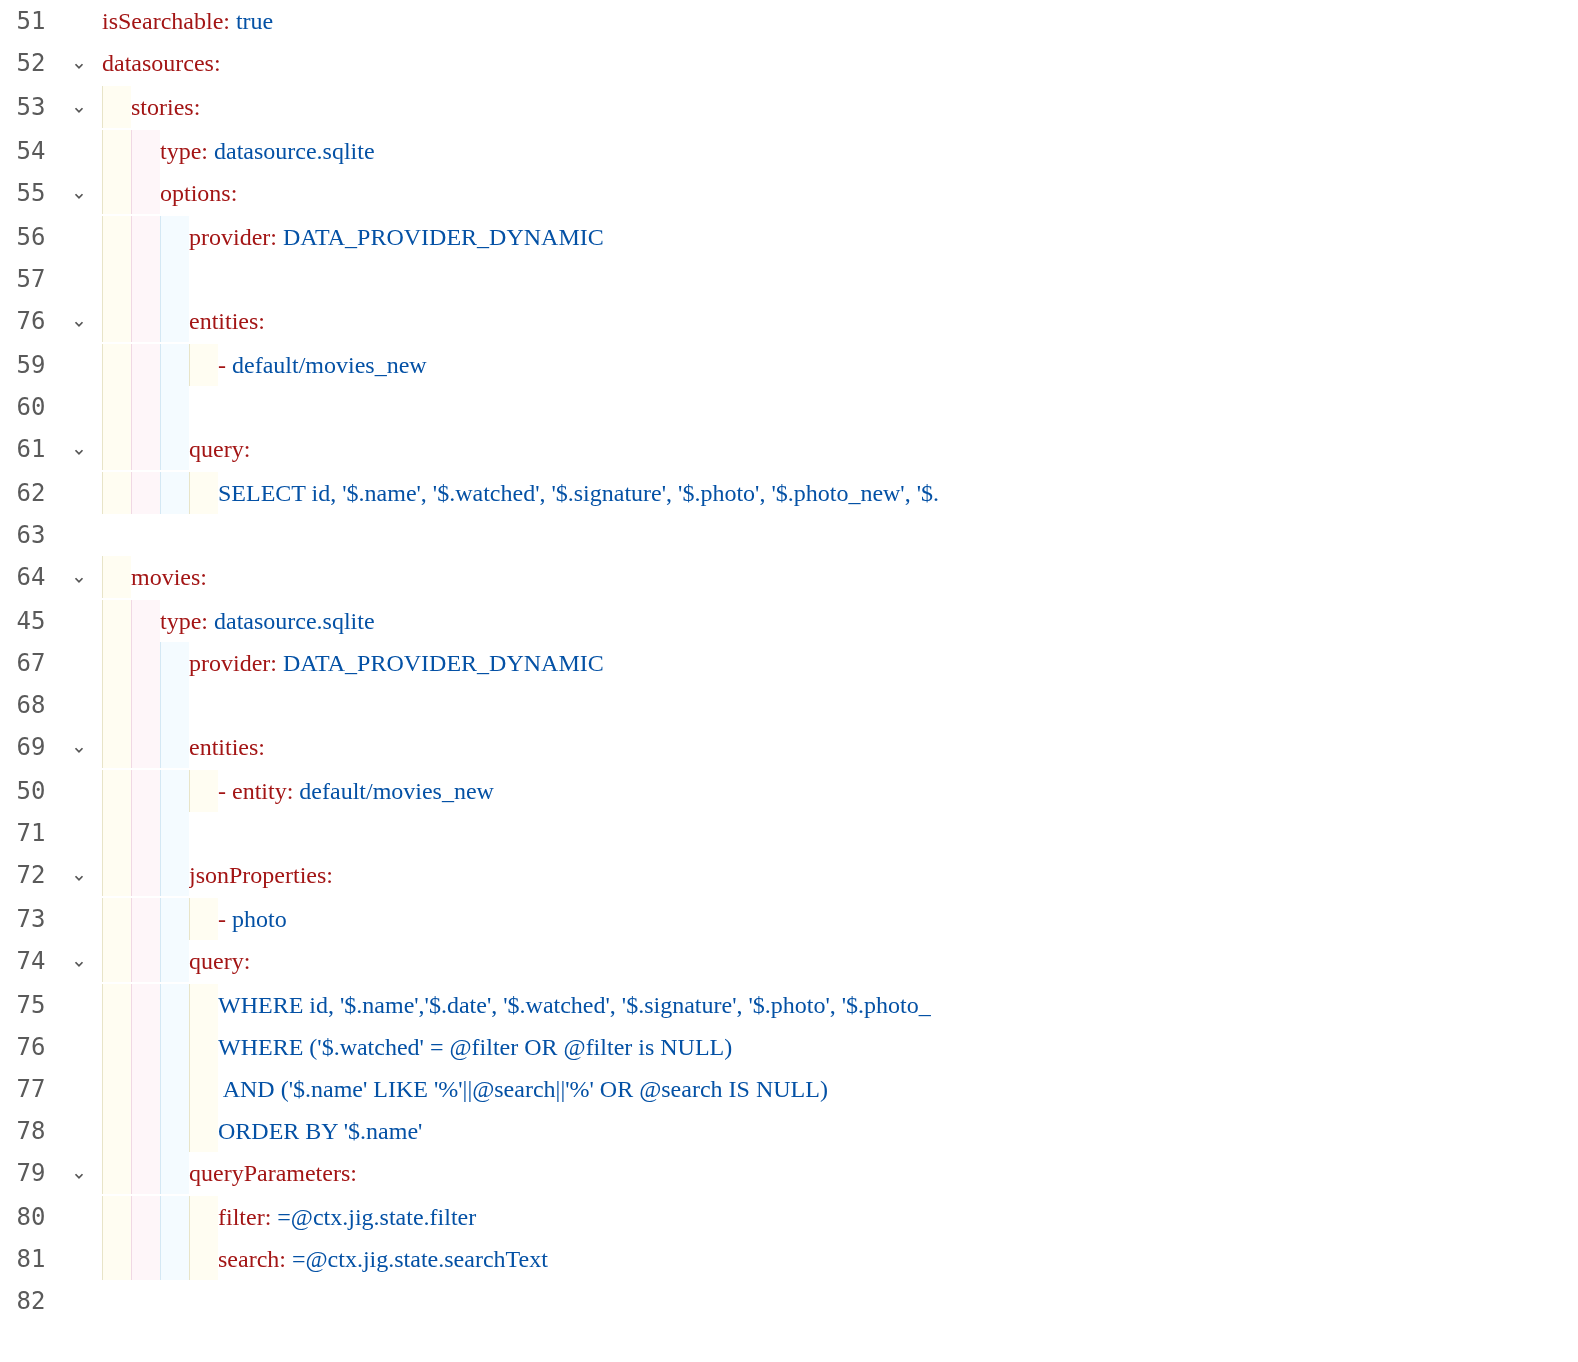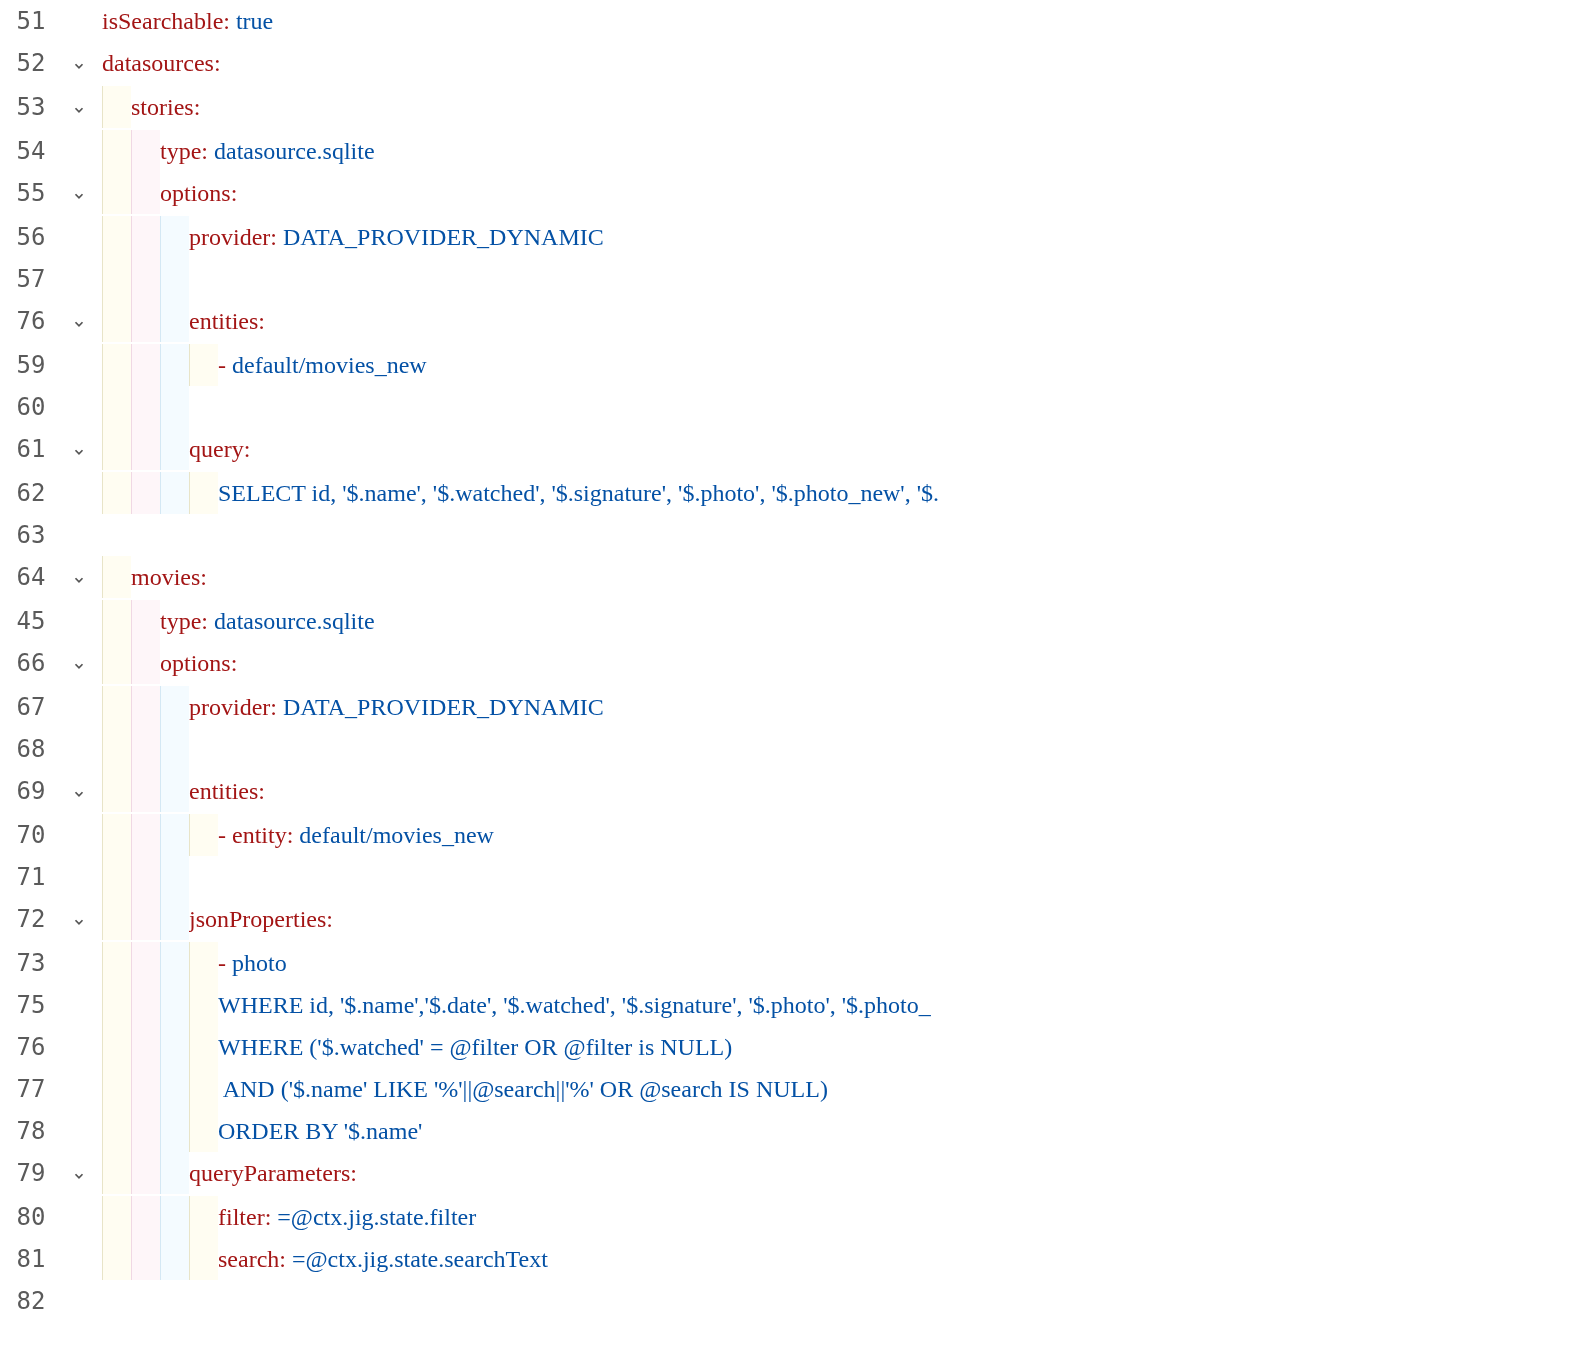--- a/index.html
+++ b/index.html
@@ -149,64 +149,64 @@
             <path d="M4 6 L8 10 L12 6"></path>
           </svg></span></div>
       <div class="code"><span class="guides"><span class="ig g0"></span></span><span class="key">movies</span><span class="punct">:</span></div>
     </div>
     <div class="line">
       <div class="gutter">45</div>
       <div class="fold"></div>
       <div class="code"><span class="guides"><span class="ig g0"></span><span class="ig g1"></span></span><span class="key">type</span><span class="punct">:</span><span class="plain"> </span><span class="value">datasource.sqlite</span></div>
     </div>
     <div class="line">
-      <div class="gutter">66</div>
-      <div class="fold"><span><svg viewBox="0 0 16 16" fill="none" stroke="#555" stroke-width="2">
-            <path d="M4 6 L8 10 L12 6"></path>
-          </svg></span></div>
-      <div class="code"><span class="guides"><span class="ig g0"></span><span class="ig g1"></span></span><span class="key">options</span><span class="punct">:</span></div>
-    </div>
-    <div class="line">
       <div class="gutter">67</div>
       <div class="fold"></div>
       <div class="code"><span class="guides"><span class="ig g0"></span><span class="ig g1"></span><span class="ig g2"></span></span><span class="key">provider</span><span class="punct">:</span><span class="plain"> </span><span class="value">DATA_PROVIDER_DYNAMIC</span></div>
     </div>
     <div class="line">
       <div class="gutter">68</div>
       <div class="fold"></div>
       <div class="code"><span class="guides"><span class="ig g0"></span><span class="ig g1"></span><span class="ig g2"></span></span></div>
     </div>
     <div class="line">
       <div class="gutter">69</div>
       <div class="fold"><span><svg viewBox="0 0 16 16" fill="none" stroke="#555" stroke-width="2">
             <path d="M4 6 L8 10 L12 6"></path>
           </svg></span></div>
       <div class="code"><span class="guides"><span class="ig g0"></span><span class="ig g1"></span><span class="ig g2"></span></span><span class="key">entities</span><span class="punct">:</span></div>
     </div>
     <div class="line">
-      <div class="gutter">70</div>
+      <div class="gutter">50</div>
       <div class="fold"></div>
       <div class="code"><span class="guides"><span class="ig g0"></span><span class="ig g1"></span><span class="ig g2"></span><span class="ig g3"></span></span><span class="punct">- </span><span class="key">entity</span><span class="punct">:</span><span class="plain"> </span><span class="value">default/movies_new</span></div>
     </div>
     <div class="line">
       <div class="gutter">71</div>
       <div class="fold"></div>
       <div class="code"><span class="guides"><span class="ig g0"></span><span class="ig g1"></span><span class="ig g2"></span></span></div>
     </div>
     <div class="line">
       <div class="gutter">72</div>
       <div class="fold"><span><svg viewBox="0 0 16 16" fill="none" stroke="#555" stroke-width="2">
             <path d="M4 6 L8 10 L12 6"></path>
           </svg></span></div>
       <div class="code"><span class="guides"><span class="ig g0"></span><span class="ig g1"></span><span class="ig g2"></span></span><span class="key">jsonProperties</span><span class="punct">:</span></div>
     </div>
     <div class="line">
       <div class="gutter">73</div>
       <div class="fold"></div>
       <div class="code"><span class="guides"><span class="ig g0"></span><span class="ig g1"></span><span class="ig g2"></span><span class="ig g3"></span></span><span class="punct">- </span><span class="value">photo</span></div>
+    </div>
+    <div class="line">
+      <div class="gutter">74</div>
+      <div class="fold"><span><svg viewBox="0 0 16 16" fill="none" stroke="#555" stroke-width="2">
+            <path d="M4 6 L8 10 L12 6"></path>
+          </svg></span></div>
+      <div class="code"><span class="guides"><span class="ig g0"></span><span class="ig g1"></span><span class="ig g2"></span></span><span class="key">query</span><span class="punct">:</span></div>
     </div>
     <div class="line">
       <div class="gutter">75</div>
       <div class="fold"></div>
       <div class="code"><span class="guides"><span class="ig g0"></span><span class="ig g1"></span><span class="ig g2"></span><span class="ig g3"></span></span><span class="value">WHERE id, '$.name','$.date', '$.watched', '$.signature', '$.photo', '$.photo_</span></div>
     </div>
     <div class="line">
       <div class="gutter">76</div>
       <div class="fold"></div>
       <div class="code"><span class="guides"><span class="ig g0"></span><span class="ig g1"></span><span class="ig g2"></span><span class="ig g3"></span></span><span class="value">WHERE ('$.watched' = @filter OR @filter is NULL)</span></div>

